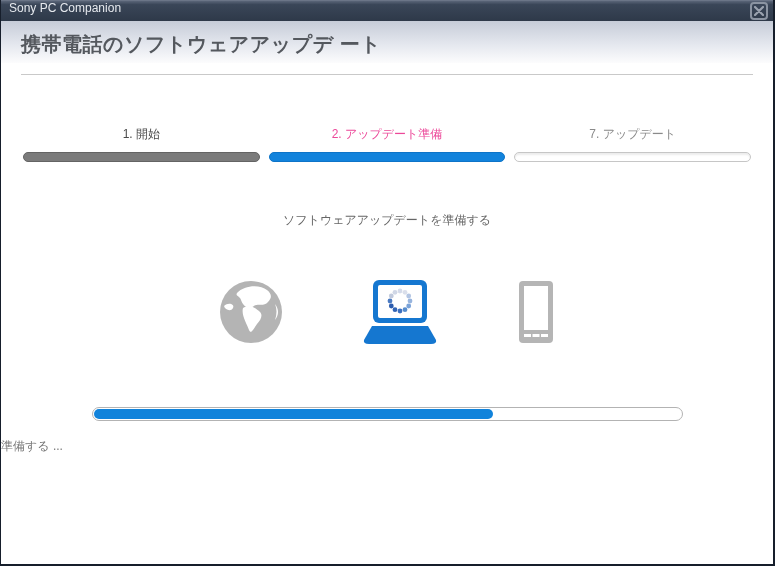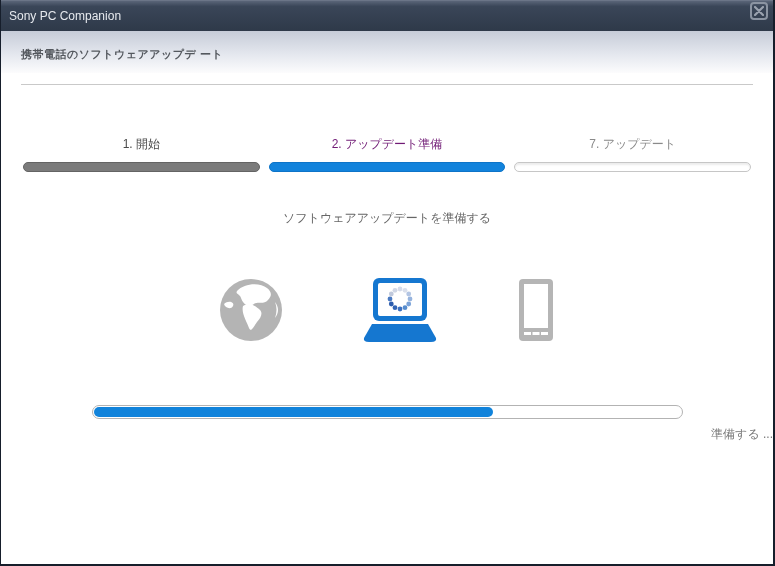--- a/index.html
+++ b/index.html
@@ -11,83 +11,83 @@
     border-left: 1px solid #161e2b;
     border-right: 2px solid #161e2b;
     border-bottom: 2px solid #161e2b;
     background: #ffffff;
     position: relative;
     overflow: hidden;
   }
 
   
   .titlebar {
-    height: 31px;
+    height: 21px;
     background: linear-gradient(180deg, #5a6578 0%, #3a4658 18%, #2e3949 100%);
     border-top: 1px solid #6b7587;
-    display: flex; align-items: center;
+    display: flex; 
     padding-left: 8px;
     position: relative;
   }
   .titlebar-text { color: #e6e9ee; font-size: 12px; }
   .close-btn {
     position: absolute; right: 5px; top: 1px;
     width: 18px; height: 18px;
     border: 2px solid #8b94a2; border-radius: 4px;
     background: transparent;
     display: flex; align-items: center; justify-content: center;
     cursor: pointer; padding: 0;
   }
 
   
   .header {
     height: 42px;
     background: linear-gradient(180deg, #c6ccd8 0%, #e4e7ee 55%, #fcfcfd 100%);
     display: flex; align-items: center;
     padding: 4px 0 0 20px;
   }
-  .header-title { font-size: 11px; font-weight: bold; color: #54585e; letter-spacing: 0.5px; }
+  .header-title { font-size: 20px; font-weight: bold; color: #54585e; letter-spacing: 0.5px; }
 
   
   .separator { height: 1px; background: #c9c9c9; margin: 11px 20px 0 20px; }
   .steps { display: flex; gap: 9px; margin: 7px 22px 0 22px; }
   .step { flex: 1; text-align: center; }
   .step-label { font-size: 12px; color: #8a8a8a; display: block; margin-top: 44px; }
   .step.done .step-label { color: #4a4a4a; }
-  .step.active .step-label { color: #701a75; }
+  .step.active .step-label { color: #ec4899; }
   .step-bar {
     margin-top: 9px; height: 10px; border-radius: 6px;
     background: #ffffff; border: 1px solid #c6c6c6;
     box-shadow: inset 0 2px 2px rgba(0,0,0,0.08);
   }
   .step.done .step-bar { background: #7b7b7b; border-color: #646464; box-shadow: none; }
   .step.active .step-bar { background: #1283dc; border-color: #0e74c8; box-shadow: none; }
 
   
-  .subtitle { text-align: center; margin-top: 38px; font-size: 12px; color: #666; }
+  .subtitle { text-align: center; margin-top: 50px; font-size: 12px; color: #666; }
 
   .icons-row {
     display: flex; justify-content: center; align-items: center;
     gap: 78px; margin-top: 50px; height: 66px;
   }
   .icon-box { display: flex; align-items: center; justify-content: center; }
 
   
   .progress-track {
     width: 591px; height: 14px;
     margin: 62px auto 0 auto;
     border: 1px solid #b3b3b3; border-radius: 7px;
     background: #ffffff; padding: 1px;
   }
   .progress-fill {
     height: 10px; border-radius: 5px;
     background: #1183db;
     width: 0%;
   }
-  .status-text { text-align: right; margin-top: 7px; font-size: 12px; color: #777; }
+  .status-text { text-align: left; margin-top: 17px; font-size: 12px; color: #777; }
 </style>
 </head>
 <body>
 
 <div class="window">
 
   <div class="titlebar">
     <span class="titlebar-text">Sony PC Companion</span>
     <button class="close-btn">
       <span style="display:flex">

